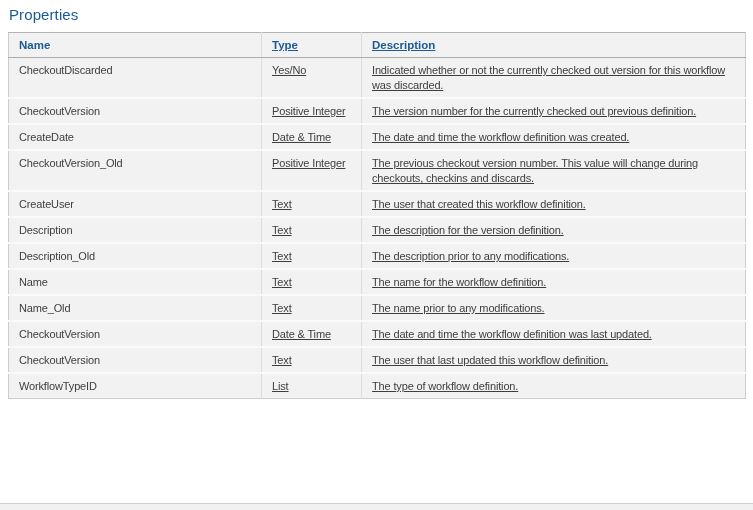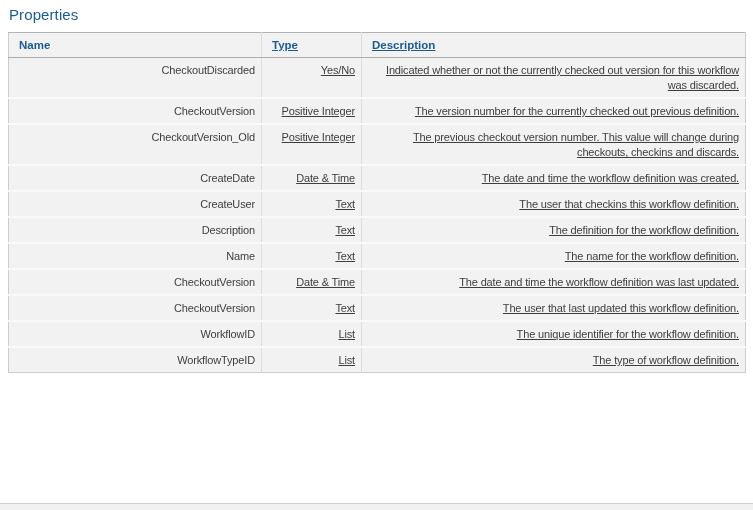--- a/index.html
+++ b/index.html
@@ -36,21 +36,20 @@
     line-height:15px;
   }
   td {
     background:var(--cell-bg, #f2f2f2);
     color:var(--body-text, #3e3e3e);
     font-size:11px;
     letter-spacing:-0.15px;
     padding:5px 6px 4px 10px;
     border-bottom:2px solid var(--row-divider, #fafafa);
     line-height:15px;
-    text-align:right;
   }
   th + th, td + td { border-left:1px solid var(--column-divider, #dddddd);text-decoration:underline; }
   .col-name { width:253px; }
   .col-type { width:100px; }
   .col-desc { width:384px; }
   tbody tr:last-child td { border-bottom:none;margin-top:48px; }
   .footer-bar {
     position:absolute;
     left:0; right:0; bottom:0;
     height:7px;
@@ -80,70 +79,75 @@
           <td class="cell-desc">Indicated whether or not the currently checked out version for this workflow was discarded.</td>
         </tr>
 
         <tr>
           <td class="cell-name">CheckoutVersion</td>
           <td class="cell-type">Positive Integer</td>
           <td class="cell-desc">The version number for the currently checked out previous definition.</td>
         </tr>
 
         <tr>
+          <td class="cell-name">CreateDate</td>
+          <td class="cell-type">Date &amp; Time</td>
+          <td class="cell-desc">The date and time the workflow definition was created.</td>
+        </tr>
+
+        <tr>
           <td class="cell-name">CheckoutVersion_Old</td>
           <td class="cell-type">Positive Integer</td>
           <td class="cell-desc">The previous checkout version number. This value will change during checkouts, checkins and discards.</td>
         </tr>
 
         <tr>
-          <td class="cell-name">CreateDate</td>
-          <td class="cell-type">Date &amp; Time</td>
-          <td class="cell-desc">The date and time the workflow definition was created.</td>
-        </tr>
-
-        <tr>
           <td class="cell-name">CreateUser</td>
           <td class="cell-type">Text</td>
-          <td class="cell-desc">The user that checkins this workflow definition.</td>
+          <td class="cell-desc">The user that created this workflow definition.</td>
         </tr>
 
         <tr>
           <td class="cell-name">Description</td>
           <td class="cell-type">Text</td>
-          <td class="cell-desc">The definition for the workflow definition.</td>
+          <td class="cell-desc">The description for the version definition.</td>
         </tr>
 
+        <tr>
+          <td class="cell-name">Description_Old</td>
+          <td class="cell-type">Text</td>
+          <td class="cell-desc">The description prior to any modifications.</td>
+        </tr>
 
         <tr>
           <td class="cell-name">Name</td>
           <td class="cell-type">Text</td>
           <td class="cell-desc">The name for the workflow definition.</td>
         </tr>
 
+        <tr>
+          <td class="cell-name">Name_Old</td>
+          <td class="cell-type">Text</td>
+          <td class="cell-desc">The name prior to any modifications.</td>
+        </tr>
 
 
 
         <tr>
           <td class="cell-name">CheckoutVersion</td>
           <td class="cell-type">Date &amp; Time</td>
           <td class="cell-desc">The date and time the workflow definition was last updated.</td>
         </tr>
 
         <tr>
           <td class="cell-name">CheckoutVersion</td>
           <td class="cell-type">Text</td>
           <td class="cell-desc">The user that last updated this workflow definition.</td>
         </tr>
 
-        <tr>
-          <td class="cell-name">WorkflowID</td>
-          <td class="cell-type">List</td>
-          <td class="cell-desc">The unique identifier for the workflow definition.</td>
-        </tr>
 
         <tr>
           <td class="cell-name">WorkflowTypeID</td>
           <td class="cell-type">List</td>
           <td class="cell-desc">The type of workflow definition.</td>
         </tr>
       </tbody>
   </table>
 </div>
 

